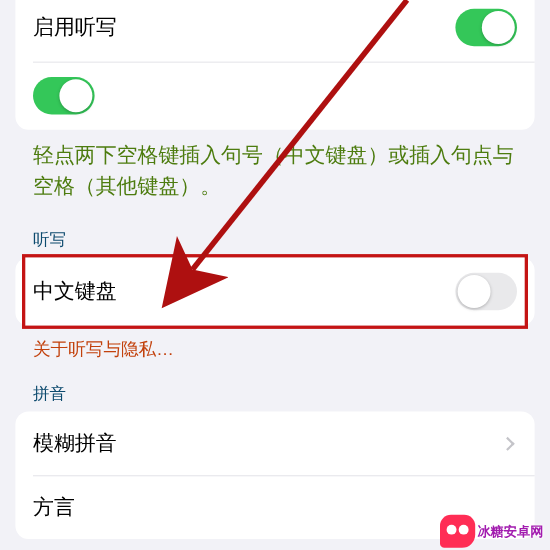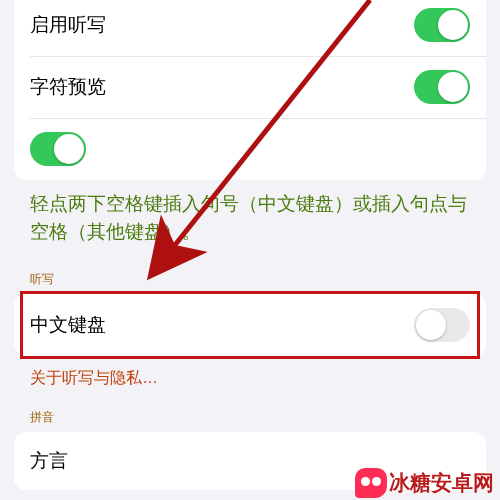--- a/index.html
+++ b/index.html
@@ -61,22 +61,22 @@
   .toggle.off { background: #e9e9eb; }
   .toggle.off::after { left: 2px; }
 
   .footnote {
     font-size: 19px;
     color: #4d7c0f;
     line-height: 1.45;
     padding: 10px 30px 16px 30px;
   }
   .section-header {
-    font-size: 12px;
-    color: #a16207;
+    font-size: 15px;
+    color: #0c4a6e;
     padding: 10px 30px 6px 30px;
   }
   .link-row {
     font-size: 16px;
     color: #c2410c;
     padding: 12px 30px 10px 30px;
   }
 
   
   .highlight {
@@ -97,23 +97,23 @@
   }
 
   
   .watermark {
     position: absolute;
     right: 6px;
     bottom: 2px;
     display: flex;
     align-items: center;
     gap: 2px;
-    font-size: 21px;
+    font-size: 12px;
     font-weight: 600;
-    color: #b91c1c;
+    color: #a21caf;
     text-shadow: 0 0 3px #fff, 0 0 3px #fff;
   }
   .wm-logo {
     width: 32px; height: 30px;
     background: #ff2d55;
     border-radius: 10px 10px 12px 4px;
     position: relative;
   }
   .wm-logo::before, .wm-logo::after {
     content: "";
@@ -128,41 +128,41 @@
 </style>
 </head>
 <body>
 
 <div class="group top">
   <div class="row">
     <span>启用听写</span>
     <span class="toggle on"></span>
   </div>
   <div class="row">
-    <span>字符预览</span>
-    <span class="toggle on"></span>
-  </div>
-  <div class="row">
     <span class="toggle on"></span>
   </div>
 </div>
 <div class="footnote">轻点两下空格键插入句号（中文键盘）或插入句点与空格（其他键盘）。</div>
 
 <div class="section-header">听写</div>
 <div class="group" id="dictation-group">
   <div class="row">
     <span>中文键盘</span>
     <span class="toggle off"></span>
   </div>
   <div class="highlight"></div>
 </div>
 <div class="link-row">关于听写与隐私…</div>
 
 <div class="section-header">拼音</div>
 <div class="group">
+  <div class="row nav">
+    <span>模糊拼音</span>
+    <span class="chev"></span>
+  </div>
   <div class="row nav">
     <span>方言</span>
 
   </div>
 </div>
 
 <svg id="arrow-layer">
   <defs>
     <marker id="ah" markerWidth="14" markerHeight="14" refX="3" refY="6" orient="auto">
       <path d="M0,0 L12,6 L0,12 L3,6 Z" fill="#ae1010"></path>

